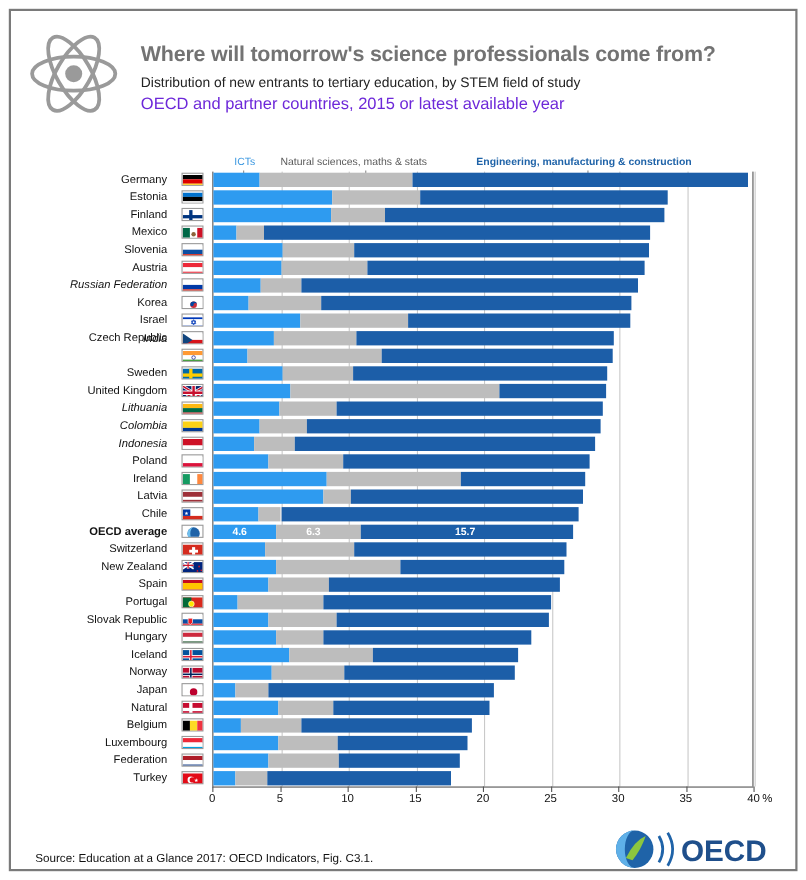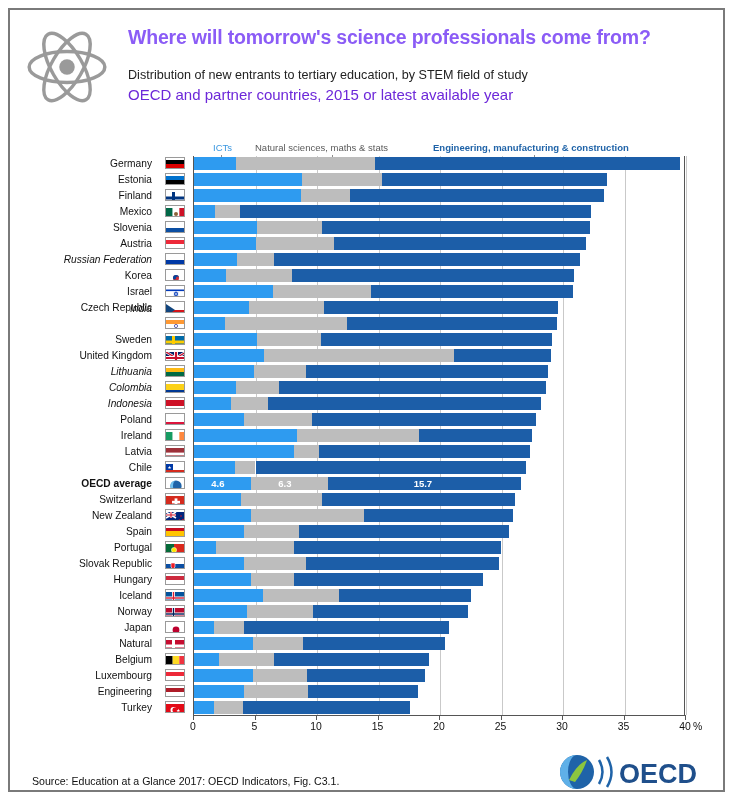--- a/index.html
+++ b/index.html
@@ -10,22 +10,22 @@
     color:#1a1a1a;
     overflow:hidden;
   }
   .frame{
     position:absolute;left:8px;top:8px;width:717px;height:784px;
     border:2px solid #7a7a7a;background:#fff;box-sizing:border-box;
   }
   
   .logo-atom{position:absolute;left:14px;top:14px;width:86px;height:86px;}
   .title{
-    position:absolute;left:118px;top:16px;
-    font-size:19.5px;font-weight:bold;color:#8b5cf6;letter-spacing:-0.2px;
+    position:absolute;left:118px;top:28px;
+    font-size:19.5px;font-weight:bold;color:#737373;letter-spacing:-0.2px;
   }
   .subtitle1{position:absolute;left:118px;top:58px;font-size:12.6px;color:#222;}
   .subtitle2{position:absolute;left:118px;top:76px;font-size:15px;color:#6d28d9;}
 
   
   .legend{position:absolute;left:0;top:132px;width:100%;height:24px;}
   .leg{position:absolute;font-size:9.5px;white-space:nowrap;}
   .leg.ict{left:203px;top:0;color:#3a97e0;}
   .leg.nat{left:245px;top:0;color:#5a5a5a;}
   .leg.eng{left:423px;top:0;color:#1f63a8;font-weight:bold;}
@@ -299,21 +299,21 @@
           <rect x="0" y="0" width="6.666666666666667" height="12" fill="#000"></rect>
           <rect x="6.666666666666667" y="0" width="6.666666666666667" height="12" fill="#fdda24"></rect>
           <rect x="13.333333333333334" y="0" width="6.666666666666667" height="12" fill="#ef3340"></rect>
         </svg></div>
       <div class="lbl" style="top: 513px;">Luxembourg</div>
       <div class="flag" style="top: 513px;"><svg viewBox="0 0 20 12" width="20" height="12">
           <rect x="0" y="0" width="20" height="4" fill="#ed2939"></rect>
           <rect x="0" y="4" width="20" height="4" fill="#fff"></rect>
           <rect x="0" y="8" width="20" height="4" fill="#00a1de"></rect>
         </svg></div>
-      <div class="lbl" style="top: 529px;">Engineering</div>
+      <div class="lbl" style="top: 529px;">Federation</div>
       <div class="flag" style="top: 529px;"><svg viewBox="0 0 20 12" width="20" height="12">
           <rect x="0" y="0" width="20" height="4" fill="#ae1c28"></rect>
           <rect x="0" y="4" width="20" height="4" fill="#fff"></rect>
           <rect x="0" y="8" width="20" height="4" fill="#21468b"></rect>
         </svg></div>
       <div class="lbl" style="top: 545px;">Turkey</div>
       <div class="flag" style="top: 545px;"><svg viewBox="0 0 20 12" width="20" height="12">
           <rect width="20" height="12" fill="#e30a17"></rect>
           <circle cx="7.5" cy="6" r="3" fill="#fff"></circle>
           <circle cx="8.8" cy="6" r="2.4" fill="#e30a17"></circle>

